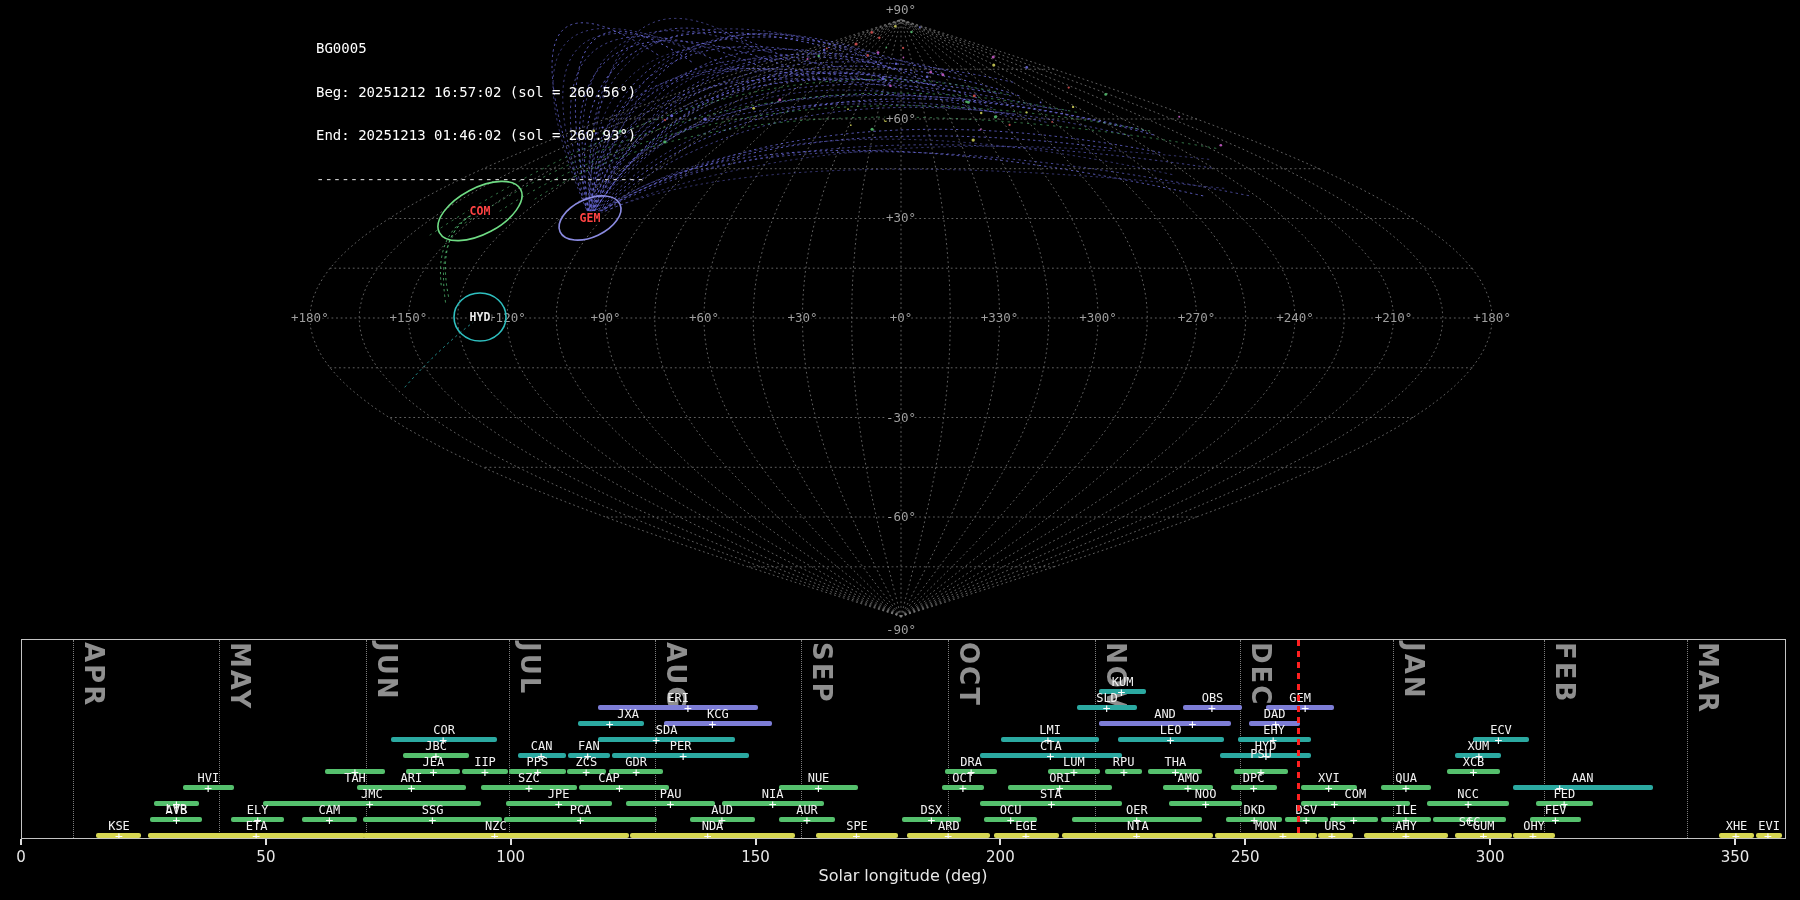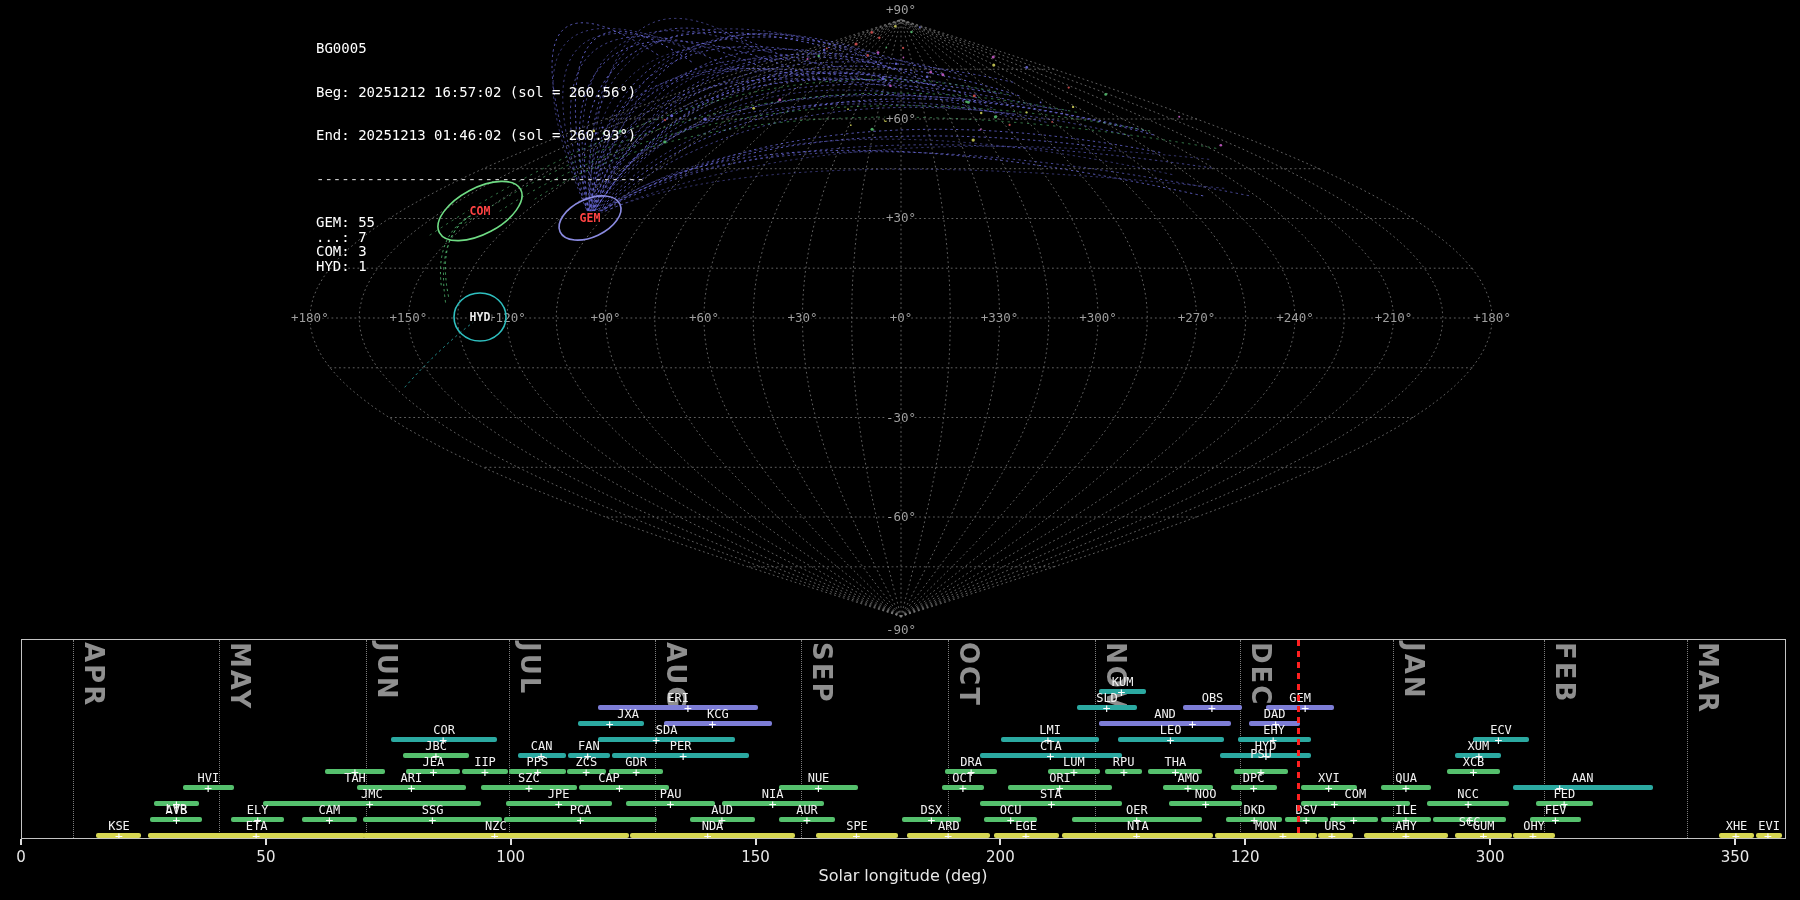--- a/index.html
+++ b/index.html
@@ -211,21 +211,20 @@
         <ellipse cx="0" cy="0" rx="26" ry="24" transform="translate(480 317) rotate(0)" fill="none" stroke="#2fc0c0" stroke-width="1.6"></ellipse>
         <text x="480" y="321" fill="#e8e8e8" font-size="11.5" text-anchor="middle" font-family="&quot;DejaVu Sans Mono&quot;,monospace" font-weight="bold" paint-order="stroke" stroke="#000" stroke-width="3.5">HYD</text>
       </g>
     </svg>
 
   <div class="header">
     <div>BG0005</div>
     <div>Beg: 20251212 16:57:02 (sol = 260.56°)</div>
     <div>End: 20251213 01:46:02 (sol = 260.93°)</div>
     <div class="sep">---------------------------------------</div>
-    <div id="counts"><div>GEM: 55</div><div>...: 7</div><div>COM: 3</div><div>HYD: 1</div></div>
   </div>
 
   <div id="timeline">
       <div class="vline" style="left: 51.4px;"></div>
       <div class="month" style="left: 57.4px;">APR</div>
       <div class="vline" style="left: 197.4px;"></div>
       <div class="month" style="left: 203.4px;">MAY</div>
       <div class="vline" style="left: 343.8px;"></div>
       <div class="month" style="left: 349.8px;">JUN</div>
       <div class="vline" style="left: 487.3px;"></div>
@@ -514,21 +513,21 @@
       <div class="ticklabel" style="left: 0px;">0</div>
       <div class="tick" style="left: 244.9px;"></div>
       <div class="ticklabel" style="left: 244.9px;">50</div>
       <div class="tick" style="left: 489.7px;"></div>
       <div class="ticklabel" style="left: 489.7px;">100</div>
       <div class="tick" style="left: 734.6px;"></div>
       <div class="ticklabel" style="left: 734.6px;">150</div>
       <div class="tick" style="left: 979.4px;"></div>
       <div class="ticklabel" style="left: 979.4px;">200</div>
       <div class="tick" style="left: 1224.3px;"></div>
-      <div class="ticklabel" style="left: 1224.3px;">120</div>
+      <div class="ticklabel" style="left: 1224.3px;">250</div>
       <div class="tick" style="left: 1469.2px;"></div>
       <div class="ticklabel" style="left: 1469.2px;">300</div>
       <div class="tick" style="left: 1714px;"></div>
       <div class="ticklabel" style="left: 1714px;">350</div>
     </div>
   <div class="xlabel">Solar longitude (deg)</div>
 
 </div>
 
 </body></html>

